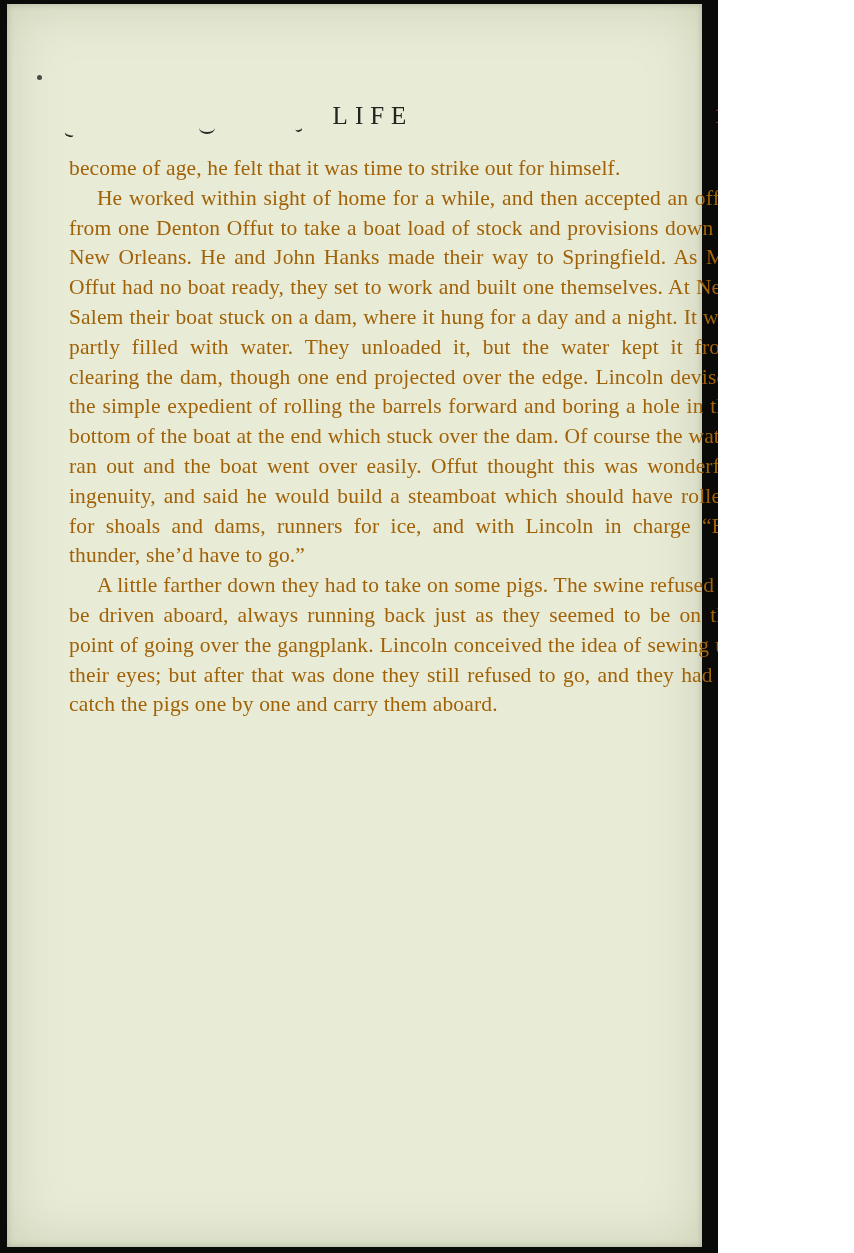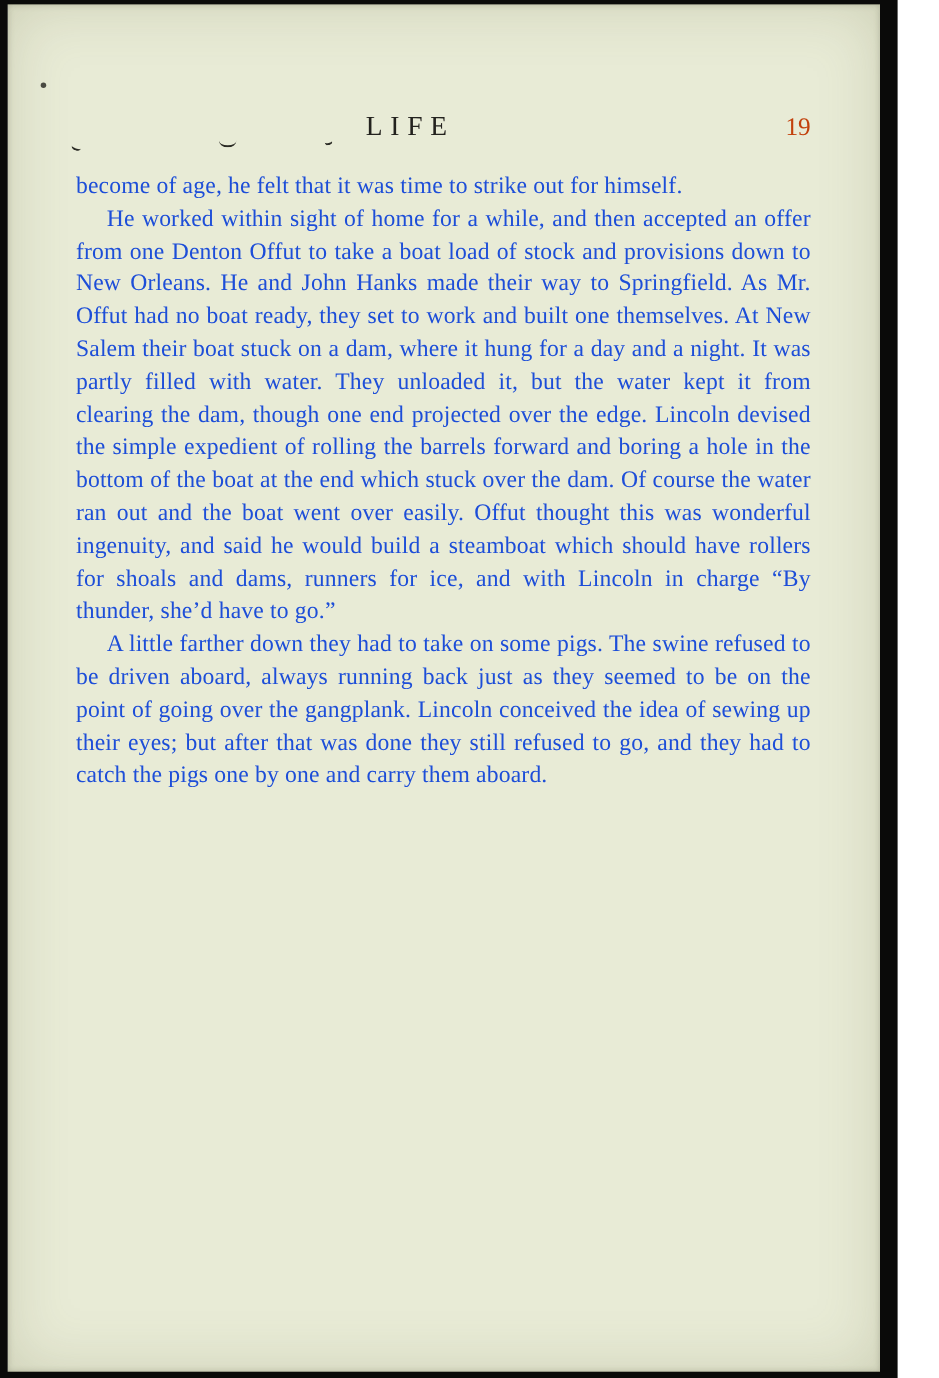--- a/index.html
+++ b/index.html
@@ -1,19 +1,19 @@
 <!DOCTYPE html>
 <html><head>
 <meta charset="utf-8">
 <style>
   html, body { margin: 0; padding: 0; }
 
   .scan {
     position: relative;
-    width: 816px;
+    width: 718px;
     height: 1253px;
     background: #0a0a09;
     overflow: hidden;
     font-family: "Liberation Serif", "DejaVu Serif", serif;
   }
 
   .page {
     position: absolute;
     left: 7px;
     top: 4px;
@@ -49,21 +49,21 @@
     top: 1px;
     font-size: 23px;
     color: #c2410c;
   }
 
   .body {
     position: absolute;
     top: 150px;
     left: 62px;
     width: 668px;
-    color: #1d4ed8;
+    color: #a16207;
     font-size: 21.5px;
     line-height: 29.8px;
     text-align: justify;
     letter-spacing: 0.15px;
   }
 
   .body p {
     margin: 0;
     text-indent: 1.3em;
   }

